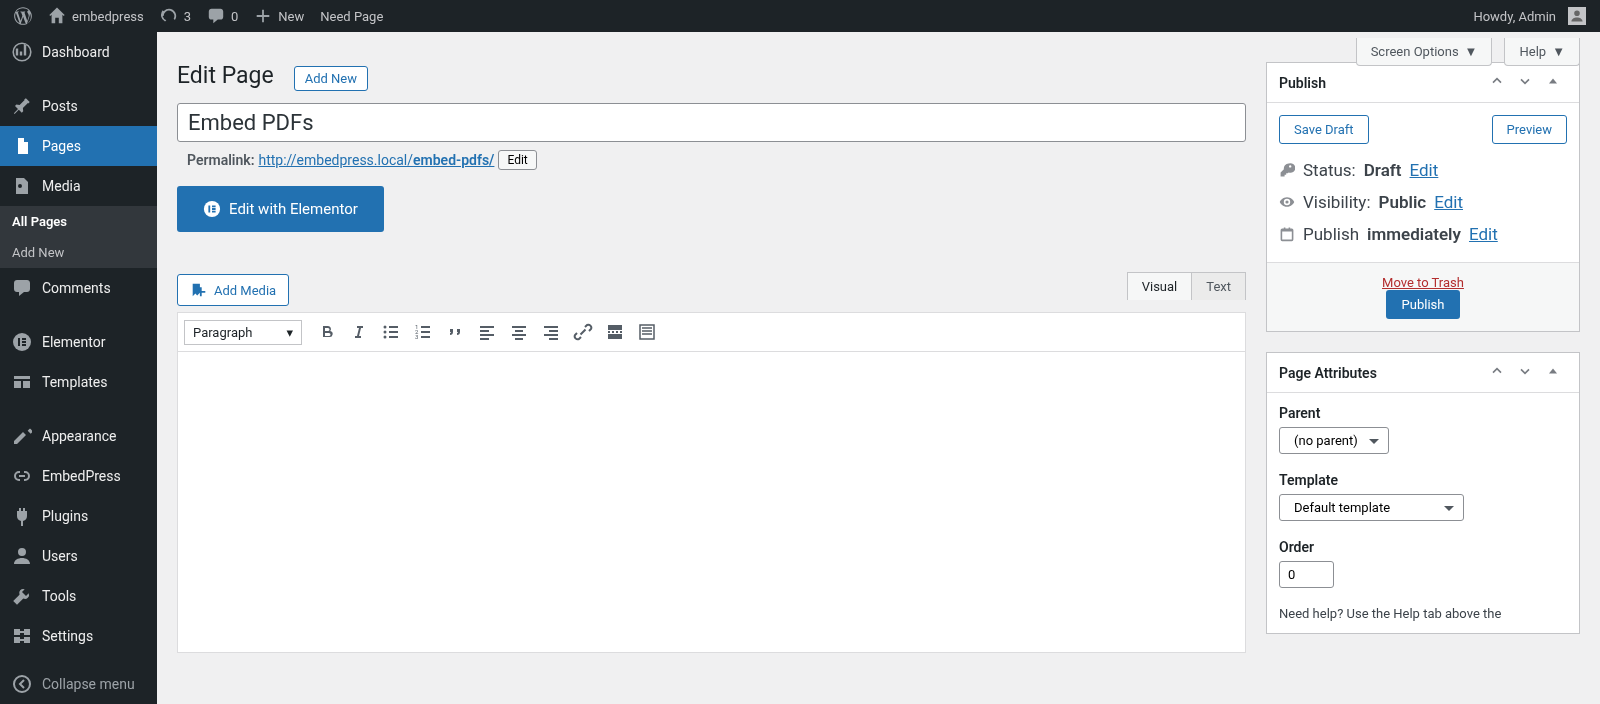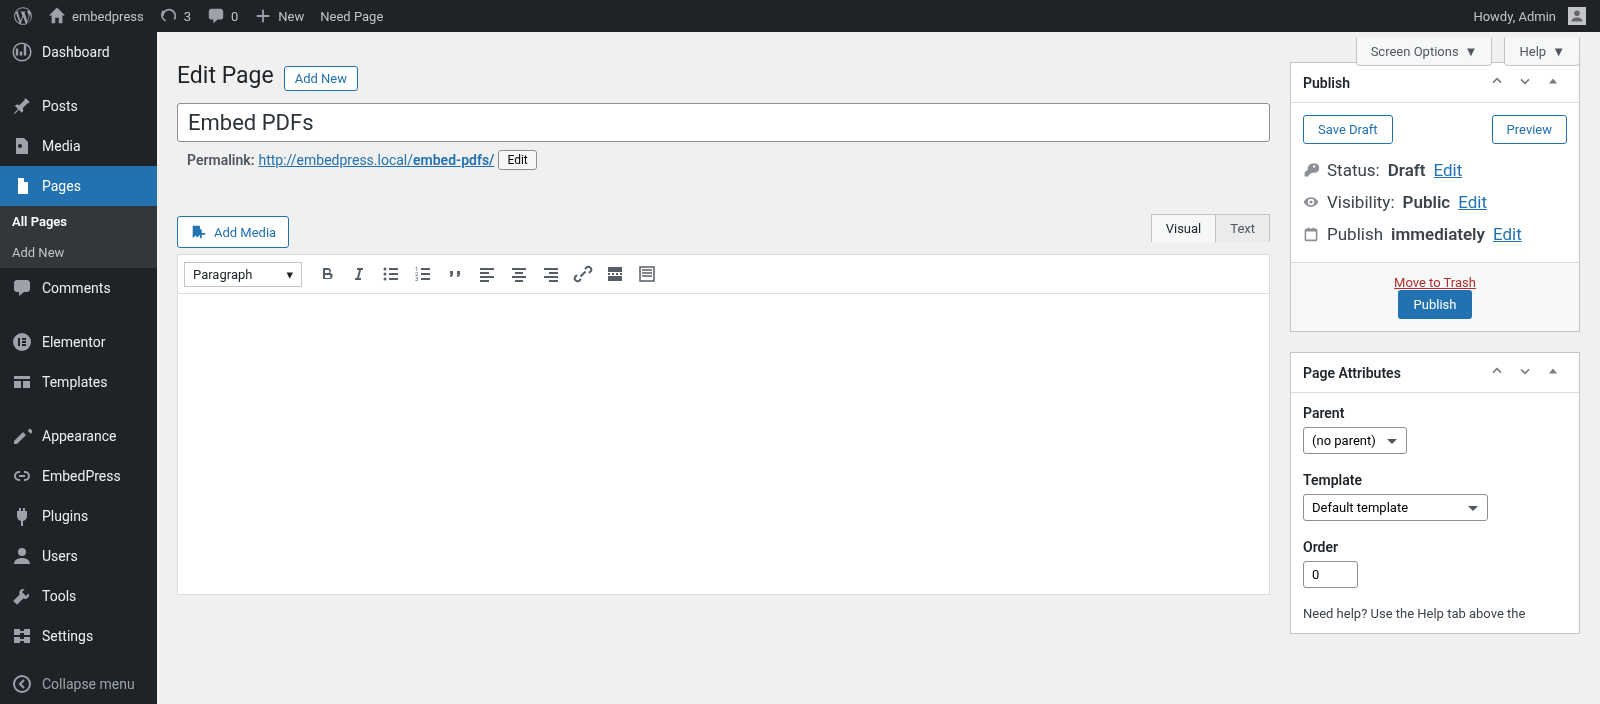--- a/index.html
+++ b/index.html
@@ -27,23 +27,23 @@
 .adminmenu .collapse { margin-top: auto; }
 
 .main { flex: 1; padding: 0; position: relative; }
 
 
 .screen-tabs { position: absolute; right: 20px; top: 6px; display: flex; gap: 12px; }
 .screen-tab { background: #f6f7f7; border: 1px solid #c3c4c7; border-top: none; padding: 6px 14px; display: flex; align-items: center; gap: 6px; cursor: pointer; border-radius: 0 0 4px 4px; font-size: 13px; color: #50575e; }
 
 .content { padding: 30px 20px 20px 20px; display: flex; gap: 20px; align-items: flex-start; }
 .col-main { flex: 1; min-width: 0; }
-.col-side { width: 290px; flex-shrink: 0; }
-
-.page-heading { display: flex; align-items: baseline; gap: 10px; margin-bottom: 12px; }
+.col-side { width: 314px; flex-shrink: 0; }
+
+.page-heading { display: flex; align-items: baseline; gap: 20px; margin-bottom: 12px; }
 .page-heading h1 { font-size: 23px; font-weight: 400; color: #1d2327; }
 .btn-addnew { display: inline-block; border: 1px solid #2271b1; color: #2271b1; background: #fff; border-radius: 3px; padding: 4px 10px; font-size: 13px; cursor: pointer; }
 
 .title-input { width: 100%; padding: 6px 10px; font-size: 22px; border: 1px solid #8c8f94; background: #fff; border-radius: 3px; color: #2c3338; }
 .permalink { padding: 8px 10px 4px 10px; color: #50575e; display: flex; align-items: center; flex-wrap: wrap; gap: 4px; font-size: 14px;}
 .permalink strong{font-weight:600;}
 .permalink a { color: #2271b1; text-decoration: underline; }
 .permalink .slug { font-weight: 600; }
 .btn-small { border: 1px solid #8c8f94; background: #f6f7f7; border-radius: 3px; padding: 2px 8px; font-size: 12px; cursor: pointer; }
 
@@ -77,21 +77,21 @@
 .publish-row strong{font-weight:600;}
 .publish-row svg{width:16px;height:16px;fill:#8c8f94;}
 .publish-row a { color: #2271b1; text-decoration: underline; cursor: pointer; }
 .publish-top { display: flex; justify-content: space-between; padding-bottom:10px; }
 .btn-outline { border: 1px solid #2271b1; color: #2271b1; background: #fff; border-radius: 3px; padding: 6px 14px; font-size: 13px; cursor: pointer; }
 .publish-footer { background: #f6f7f7; margin:12px -12px -12px -12px; padding: 12px; display: flex; justify-content: space-between; align-items: center; border-top:1px solid #dcdcde;flex-direction:column;}
 .trash-link { color: #b32d2e; text-decoration: underline; cursor: pointer; font-size: 13px; }
 .btn-primary { background: #2271b1; color: #fff; border: none; border-radius: 3px; padding: 7px 16px; font-size: 13px; cursor: pointer; }
 
 .attr-label{font-weight:600;font-size:14px;margin-bottom:6px;display:block;}
-.attr-select{border:1px solid #8c8f94;border-radius:3px;padding:5px 30px 5px 8px;font-size:13px;appearance:none;background:#fff;}
+.attr-select{border:1px solid #8c8f94;border-radius:3px;padding:5px 30px 5px 14px;font-size:13px;appearance:none;background:#fff;}
 .select-wrap{position:relative;display:inline-block;}
 .select-wrap::after{content:"";position:absolute;right:10px;top:50%;margin-top:-2px;border:5px solid transparent;border-top-color:#50575e;pointer-events:none;}
 .attr-block{margin-bottom:18px;}
 .attr-input{border:1px solid #8c8f94;border-radius:3px;padding:5px 8px;width:55px;font-size:13px;}
 .help-text{font-size:13px;color:#3c434a;}
 </style>
 </head>
 <body>
 
 <div class="wp-toolbar">
@@ -147,31 +147,31 @@
         </svg>
       <span>Dashboard</span>
     </div>
     <div class="spacer"></div>
     <div class="menu-item">
       <svg viewBox="0 0 20 20">
           <path d="M13.9 2.3l3.8 3.8-1.4 1.4-.4-.4-5 5 .3 3.2-1.4 1.4-3-3-4.2 4.2-.7-.7L6 13l-3-3 1.4-1.4 3.2.3 5-5-.4-.4 1.7-1.2z"></path>
         </svg>
       <span>Posts</span>
     </div>
-    <div class="menu-item">
-      <svg viewBox="0 0 20 20">
-          <path d="M12 2l4 4v12H4V2h8zM8 12a2 2 0 100-4 2 2 0 000 4zm-2 2l2-2 2 2 3-3v5H6v-2z"></path>
-        </svg>
-      <span>Media</span>
-    </div>
     <div class="menu-item current">
       <svg style="fill:#fff;" viewBox="0 0 20 20">
           <path d="M6 2h6l4 4v12H6V2zm6 0v4h4l-4-4z"></path>
         </svg>
       <span>Pages</span>
+    </div>
+    <div class="menu-item">
+      <svg viewBox="0 0 20 20">
+          <path d="M12 2l4 4v12H4V2h8zM8 12a2 2 0 100-4 2 2 0 000 4zm-2 2l2-2 2 2 3-3v5H6v-2z"></path>
+        </svg>
+      <span>Media</span>
     </div>
     <div class="submenu">
       <div class="sub-item current">All Pages</div>
       <div class="sub-item">Add New</div>
     </div>
     <div class="menu-item">
       <svg viewBox="0 0 20 20">
           <path d="M5 2h10c1.7 0 3 1.3 3 3v6c0 1.7-1.3 3-3 3h-3l-5 4v-4H5c-1.7 0-3-1.3-3-3V5c0-1.7 1.3-3 3-3z"></path>
         </svg>
       <span>Comments</span>
@@ -256,20 +256,27 @@
         </div>
 
         <input type="text" class="title-input" value="Embed PDFs" style="">
 
         <div class="permalink">
           <strong>Permalink:</strong>
           <a><span>http://embedpress.local/</span><span class="slug">embed-pdfs/</span></a>
           <button class="btn-small">Edit</button>
         </div>
 
+        <button class="btn-elementor">
+          <svg viewBox="0 0 20 20">
+              <circle cx="10" cy="10" r="9" fill="#fff"></circle>
+              <path fill="#2271b1" d="M6 6h2v8H6zm4 0h4v2h-4zm0 3h4v2h-4zm0 3h4v2h-4z"></path>
+            </svg>
+          <span>Edit with Elementor</span>
+        </button>
 
         <div class="editor-zone">
           <button class="media-btn">
             <svg viewBox="0 0 20 20">
                 <path d="M13 11V7h-2v4H7v2h4v4h2v-4h4v-2h-4zM3 3v14l3-3 2 2 3-3V3H3z"></path>
               </svg>
             <span>Add Media</span>
           </button>
           <div class="editor-tabs">
             <div class="editor-tab active">Visual</div>

